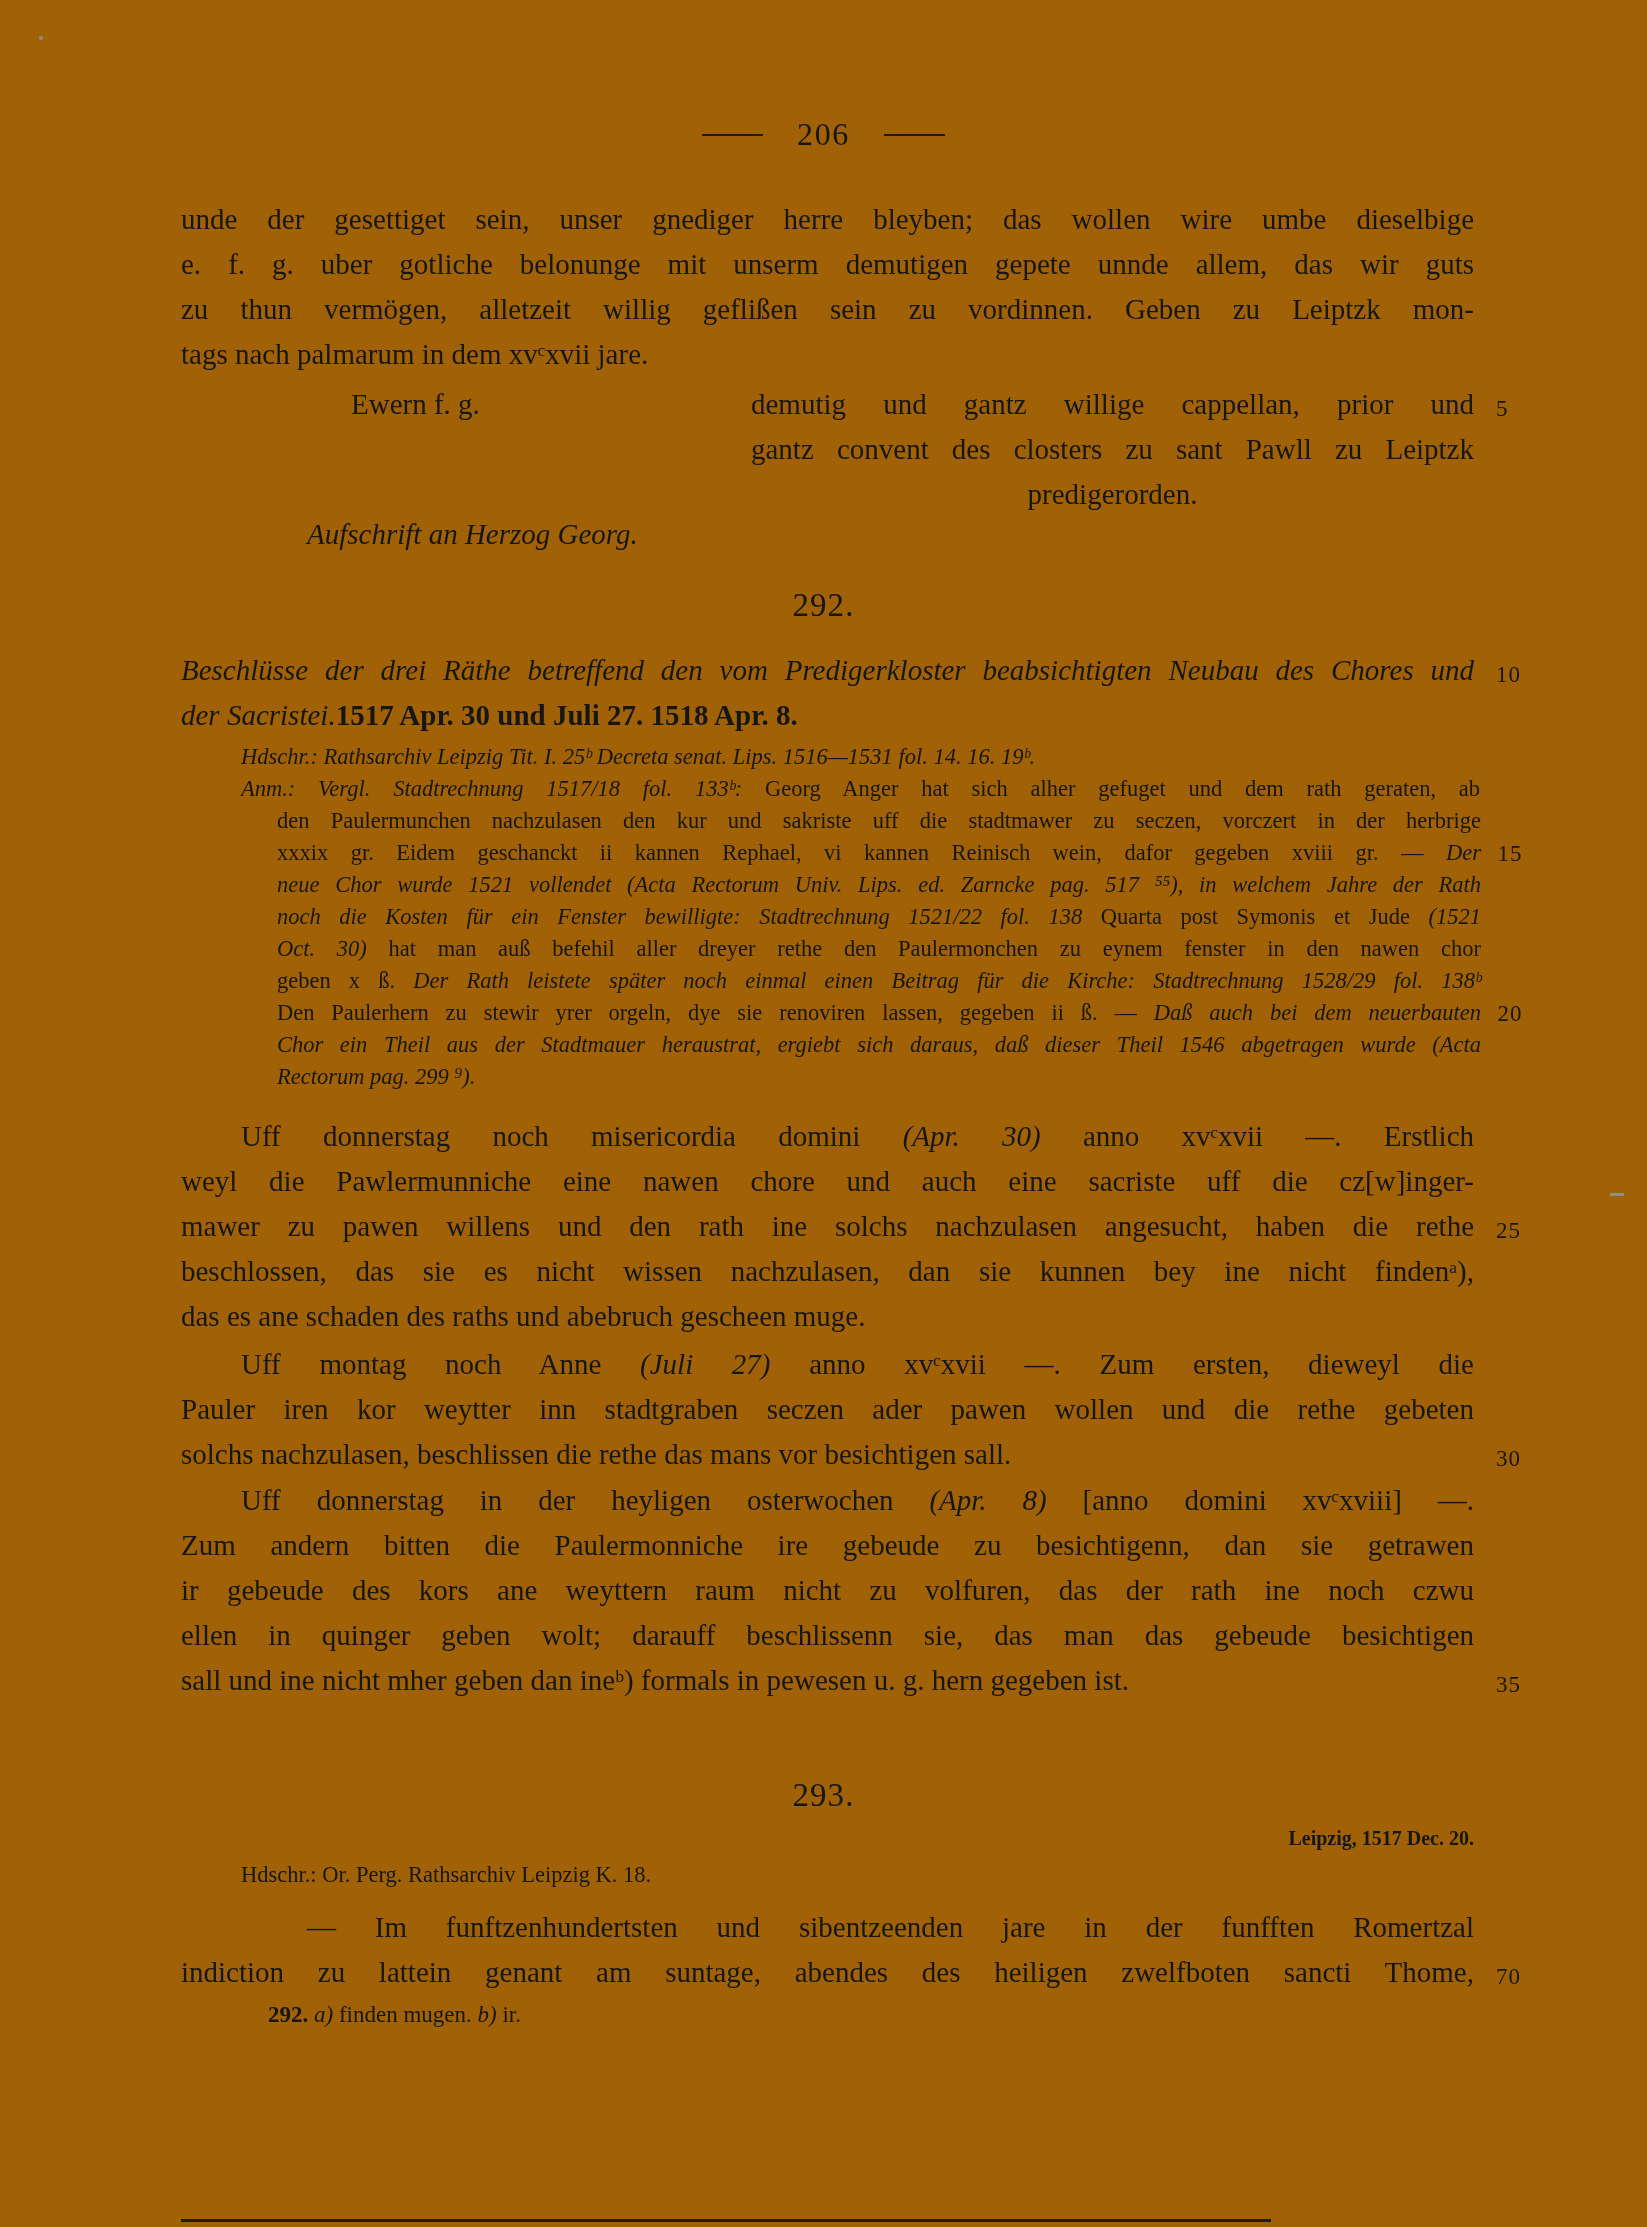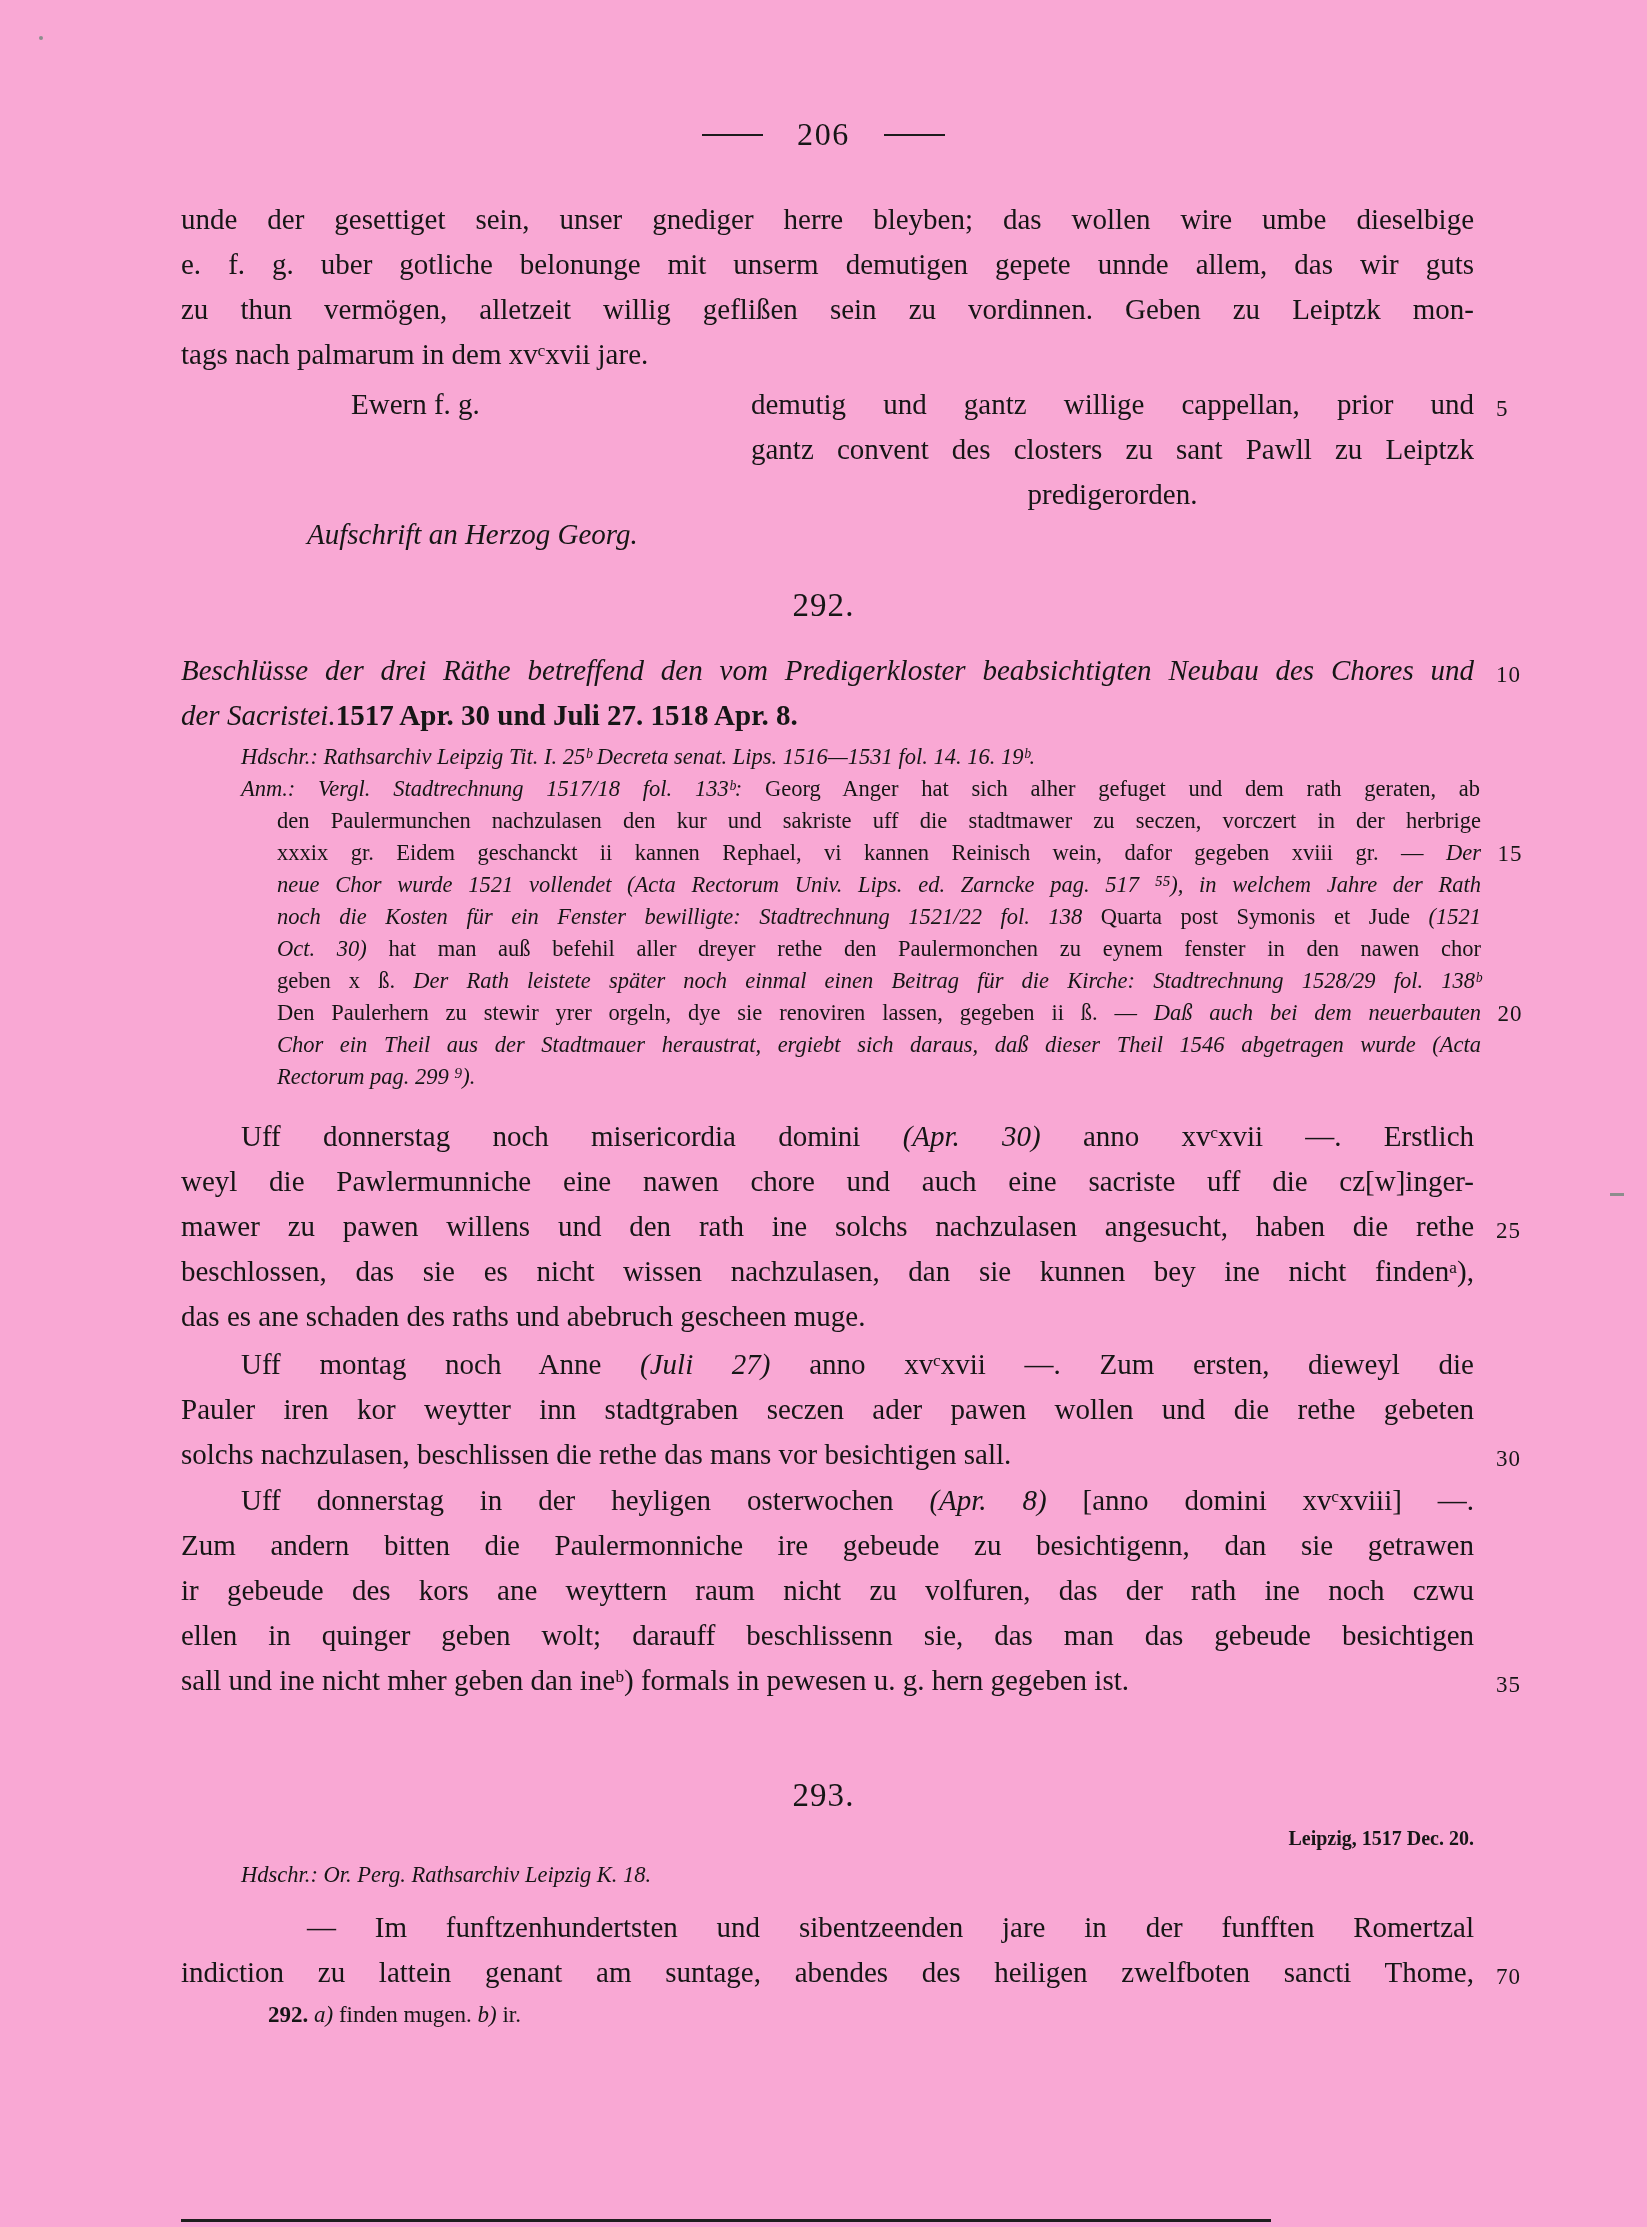--- a/index.html
+++ b/index.html
@@ -1,19 +1,19 @@
 <!DOCTYPE html>
 <html style="font-size:8.8px"><head>
 <meta charset="utf-8">
 <style>
   html,body{margin:0;padding:0;background:#ffffff;}
   .page{
     position:relative;
     width:1647px;height:2227px;
-    background:#f9a8d4;
+    background:#a16207;
     color:#161616;
     font-family:"Liberation Serif","DejaVu Serif",serif;
     overflow:hidden;
   }
   .abs{position:absolute;}
   
   .pagehead{top:116px;left:0;width:1647px;text-align:center;font-size:32px;letter-spacing:1.6px;}
   .hrule{display:inline-block;width:61px;height:2.7px;background:#1c1c1c;vertical-align:8.8px;}
   .hrule.l{margin-right:34px;}
   .hrule.r{margin-left:34px;}
@@ -43,21 +43,21 @@
   .hn2{display:flex;justify-content:flex-start;align-items:baseline;}
   .dates{font-style:normal;font-weight:bold;}
   
   .sp{left:241px;width:1239px;font-size:22.5px;line-height:32px;}
   .spline{position:relative;height:32px;text-align:justify;text-align-last:justify;}
   .spline.left{text-align:left;text-align-last:left;}
   .spline.cont{margin-left:36px;width:1204px;}
   .sp .num{top:1.1px;left:calc(100% + 16.4px);}
   
   .dateline{left:181px;width:1293px;text-align:right;font-size:20px;font-weight:bold;}
-  .hdschr-single{left:241px;width:1239px;font-size:22.5px;font-style:italic;}
+  .hdschr-single{left:241px;width:1239px;font-size:22.5px;}
   .footnote{left:268px;width:1205px;font-size:23px;}
   
   .speck{background:#8d8d8d;}
   .rule-bottom{background:#1e1e1e;}
 </style>
 </head>
 <body>
 
 <div class="page">
 

